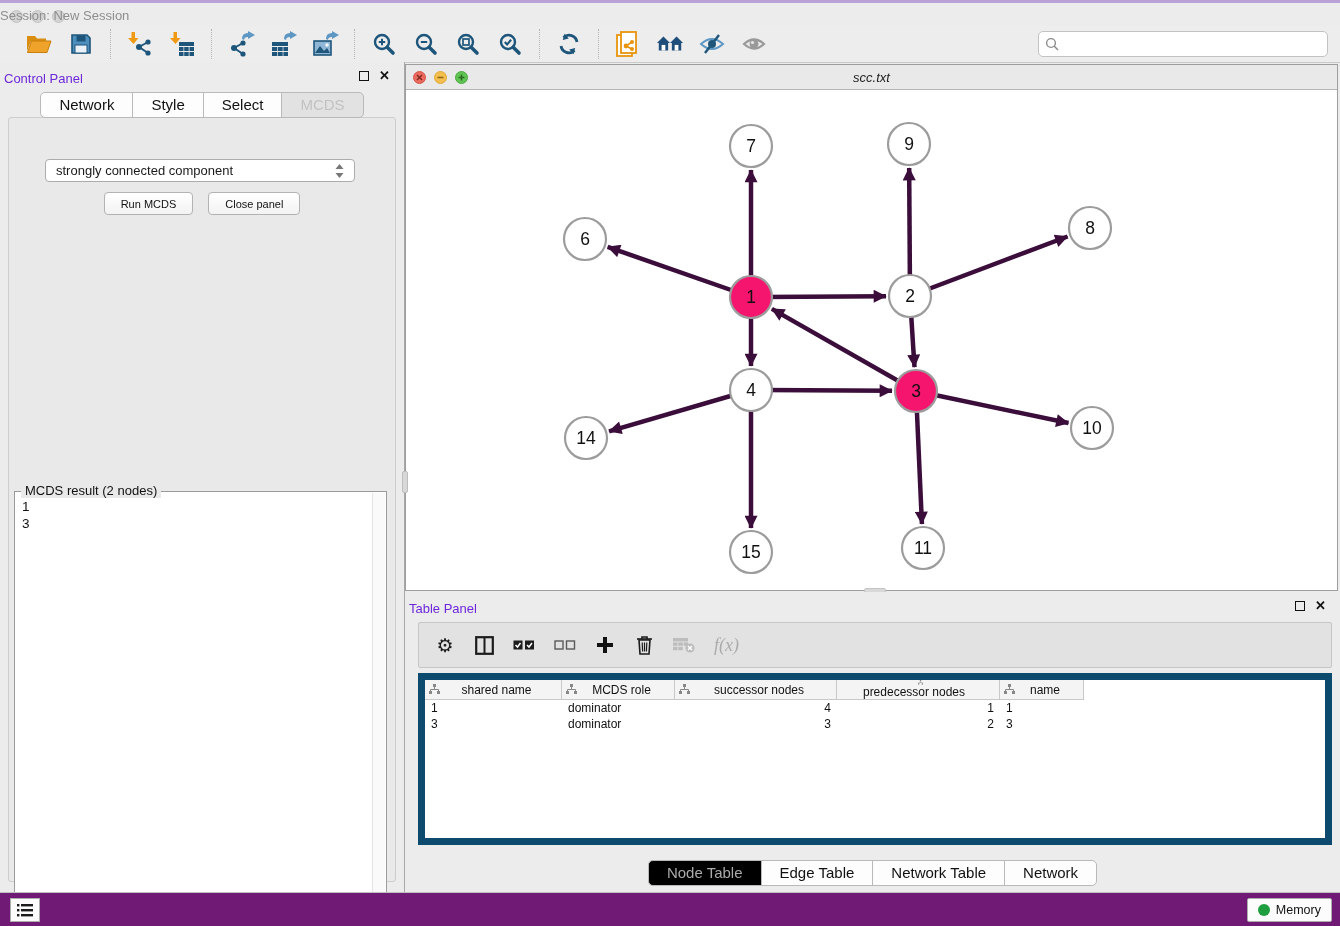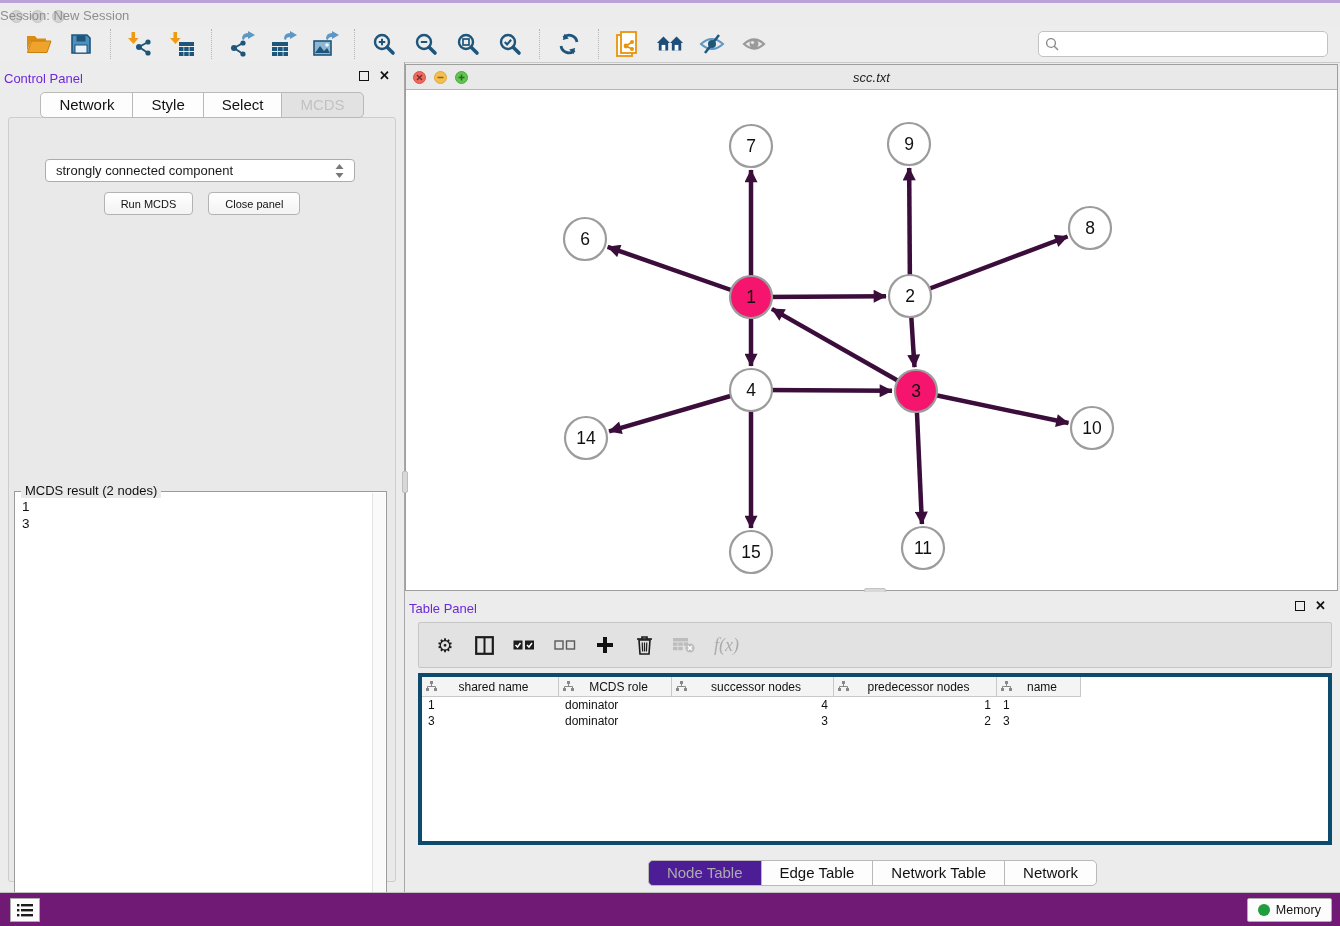--- a/index.html
+++ b/index.html
@@ -61,30 +61,30 @@
   .grip-h { position:absolute; left:458px; bottom:-3px; width:22px; height:5px; background:#D8D8D8; border:1px solid #C4C4C4; border-radius:2px; }
 
   
   #table-panel { position:absolute; left:405px; top:592px; width:935px; height:300px; background:#ECECEC; }
   #tp-toolbar { position:absolute; left:13px; top:30px; width:914px; height:46px; background:#E2E2E2; border:1px solid #C6C6C6; border-radius:2px; display:flex; align-items:center; gap:19px; padding-left:16px; }
   .tpi { display:flex; align-items:center; justify-content:center; min-width:20px; height:22px; color:#1c1c1c; }
   .tpi.disabled { color:#B5B5B5; }
   #fx-label { font-family:"Liberation Serif", serif; font-style:italic; font-size:18px; color:#ABABAB; }
   #gear-glyph { font-size:19px; line-height:19px; }
 
-  #tp-table { position:absolute; left:13px; top:81px; width:914px; height:172px; background:#fff; border:4px solid #0c4a6e; overflow:hidden; }
+  #tp-table { position:absolute; left:13px; top:81px; width:914px; height:172px; background:#fff; border:7px solid #0c4a6e; overflow:hidden; }
   #tbl-header { display:flex; height:20px; }
   .th { background:#F4F4F4; border-right:1px solid #C9C9C9; border-bottom:1px solid #C9C9C9; display:flex; align-items:center; font-size:12px; color:#111; }
   .th .th-label { flex:1; text-align:center; padding-right:8px; }
   .th .tree-ic { margin-left:4px; }
   .tr { display:flex; height:16px; }
   .td { font-size:12px; color:#111; padding:1px 6px 0; white-space:nowrap; overflow:hidden; }
 
   .tbl-tabs { position:absolute; left:0; right:0; top:268px; display:flex; justify-content:center; }
-  .tbl-tabs .seg-tab.active { background:#4c1d95; color:#ABABAB; }
+  .tbl-tabs .seg-tab.active { background:#000000; color:#ABABAB; }
 
   
   #statusbar { position:absolute; left:0; top:892px; width:1340px; height:34px; background:#701a75; border-top:1px solid #C2C2C2; }
   #list-btn { position:absolute; left:10px; top:5px; width:30px; height:24px; background:#FCFCFC; border:1px solid #ADADAD; display:flex; align-items:center; justify-content:center; }
   #memory-btn { position:absolute; right:8px; top:5px; height:24px; background:#FCFCFC; border:1px solid #ADADAD; border-radius:2px; display:flex; align-items:center; gap:6px; padding:0 10px; font-size:12.5px; color:#111; }
   #memory-dot { width:12px; height:12px; border-radius:50%; }
 </style>
 </head>
 <body>
 
@@ -519,21 +519,21 @@
             </g>
             <g stroke="#888" stroke-width="1">
               <line x1="5.5" y1="3" x2="5.5" y2="5.5"></line>
               <line x1="1.5" y1="5.5" x2="9.5" y2="5.5"></line>
               <line x1="1.5" y1="5.5" x2="1.5" y2="7"></line>
               <line x1="9.5" y1="5.5" x2="9.5" y2="7"></line>
             </g>
           </svg>
           <span class="th-label">successor nodes</span>
         </div>
-        <div class="th" style="width: 163px;">
+        <div class="th" style="width: 163px; flex-direction: column;">
           <svg class="tree-ic" width="11" height="11" viewBox="0 0 11 11">
             <g fill="#888">
               <rect x="4" y="0" width="3" height="3"></rect>
               <rect x="0" y="7" width="3" height="3"></rect>
               <rect x="8" y="7" width="3" height="3"></rect>
             </g>
             <g stroke="#888" stroke-width="1">
               <line x1="5.5" y1="3" x2="5.5" y2="5.5"></line>
               <line x1="1.5" y1="5.5" x2="9.5" y2="5.5"></line>
               <line x1="1.5" y1="5.5" x2="1.5" y2="7"></line>

